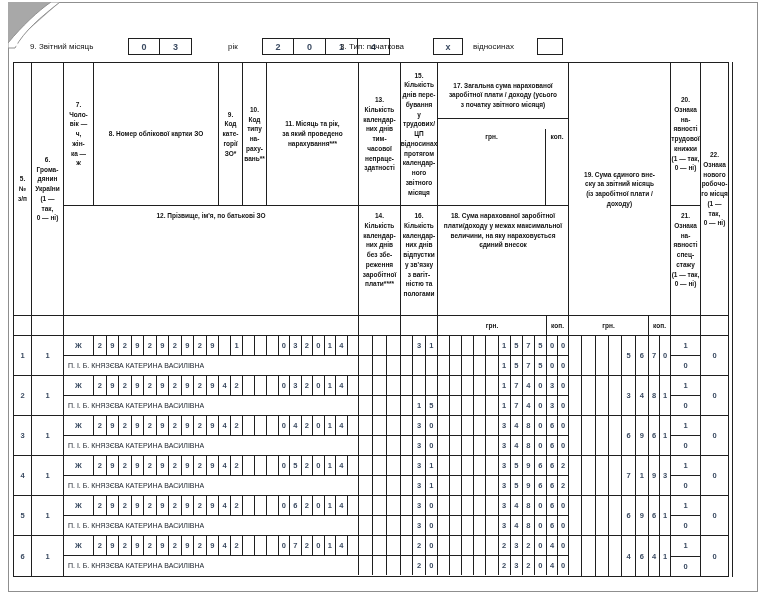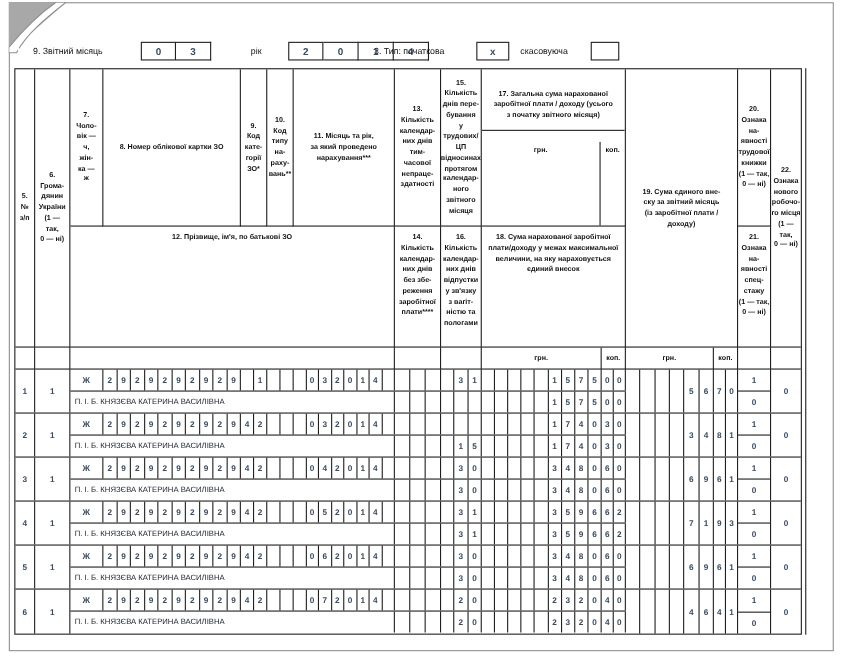--- a/index.html
+++ b/index.html
@@ -86,21 +86,21 @@
   <div class="boxgrp" style="left:262px">
     <div class="fbox">2</div>
     <div class="fbox">0</div>
     <div class="fbox">1</div>
     <div class="fbox">4</div>
   </div>
   <div class="tlabel" style="left:340px">3. Тип: початкова</div>
   <div class="boxgrp" style="left:433px">
     <div class="fbox" style="width:30px">x</div>
   </div>
-  <div class="tlabel" style="left:473px">скасовуюча</div>
+  <div class="tlabel" style="left:473px">відносинах</div>
   <div class="boxgrp" style="left:537px">
     <div class="fbox" style="width:26px"></div>
   </div>
 </div>
 
 <div class="table">
   <div class="thead">
     <div class="hc" style="left:0;top:0;width:18px;height:253px">5.
 №
 з/п</div>

